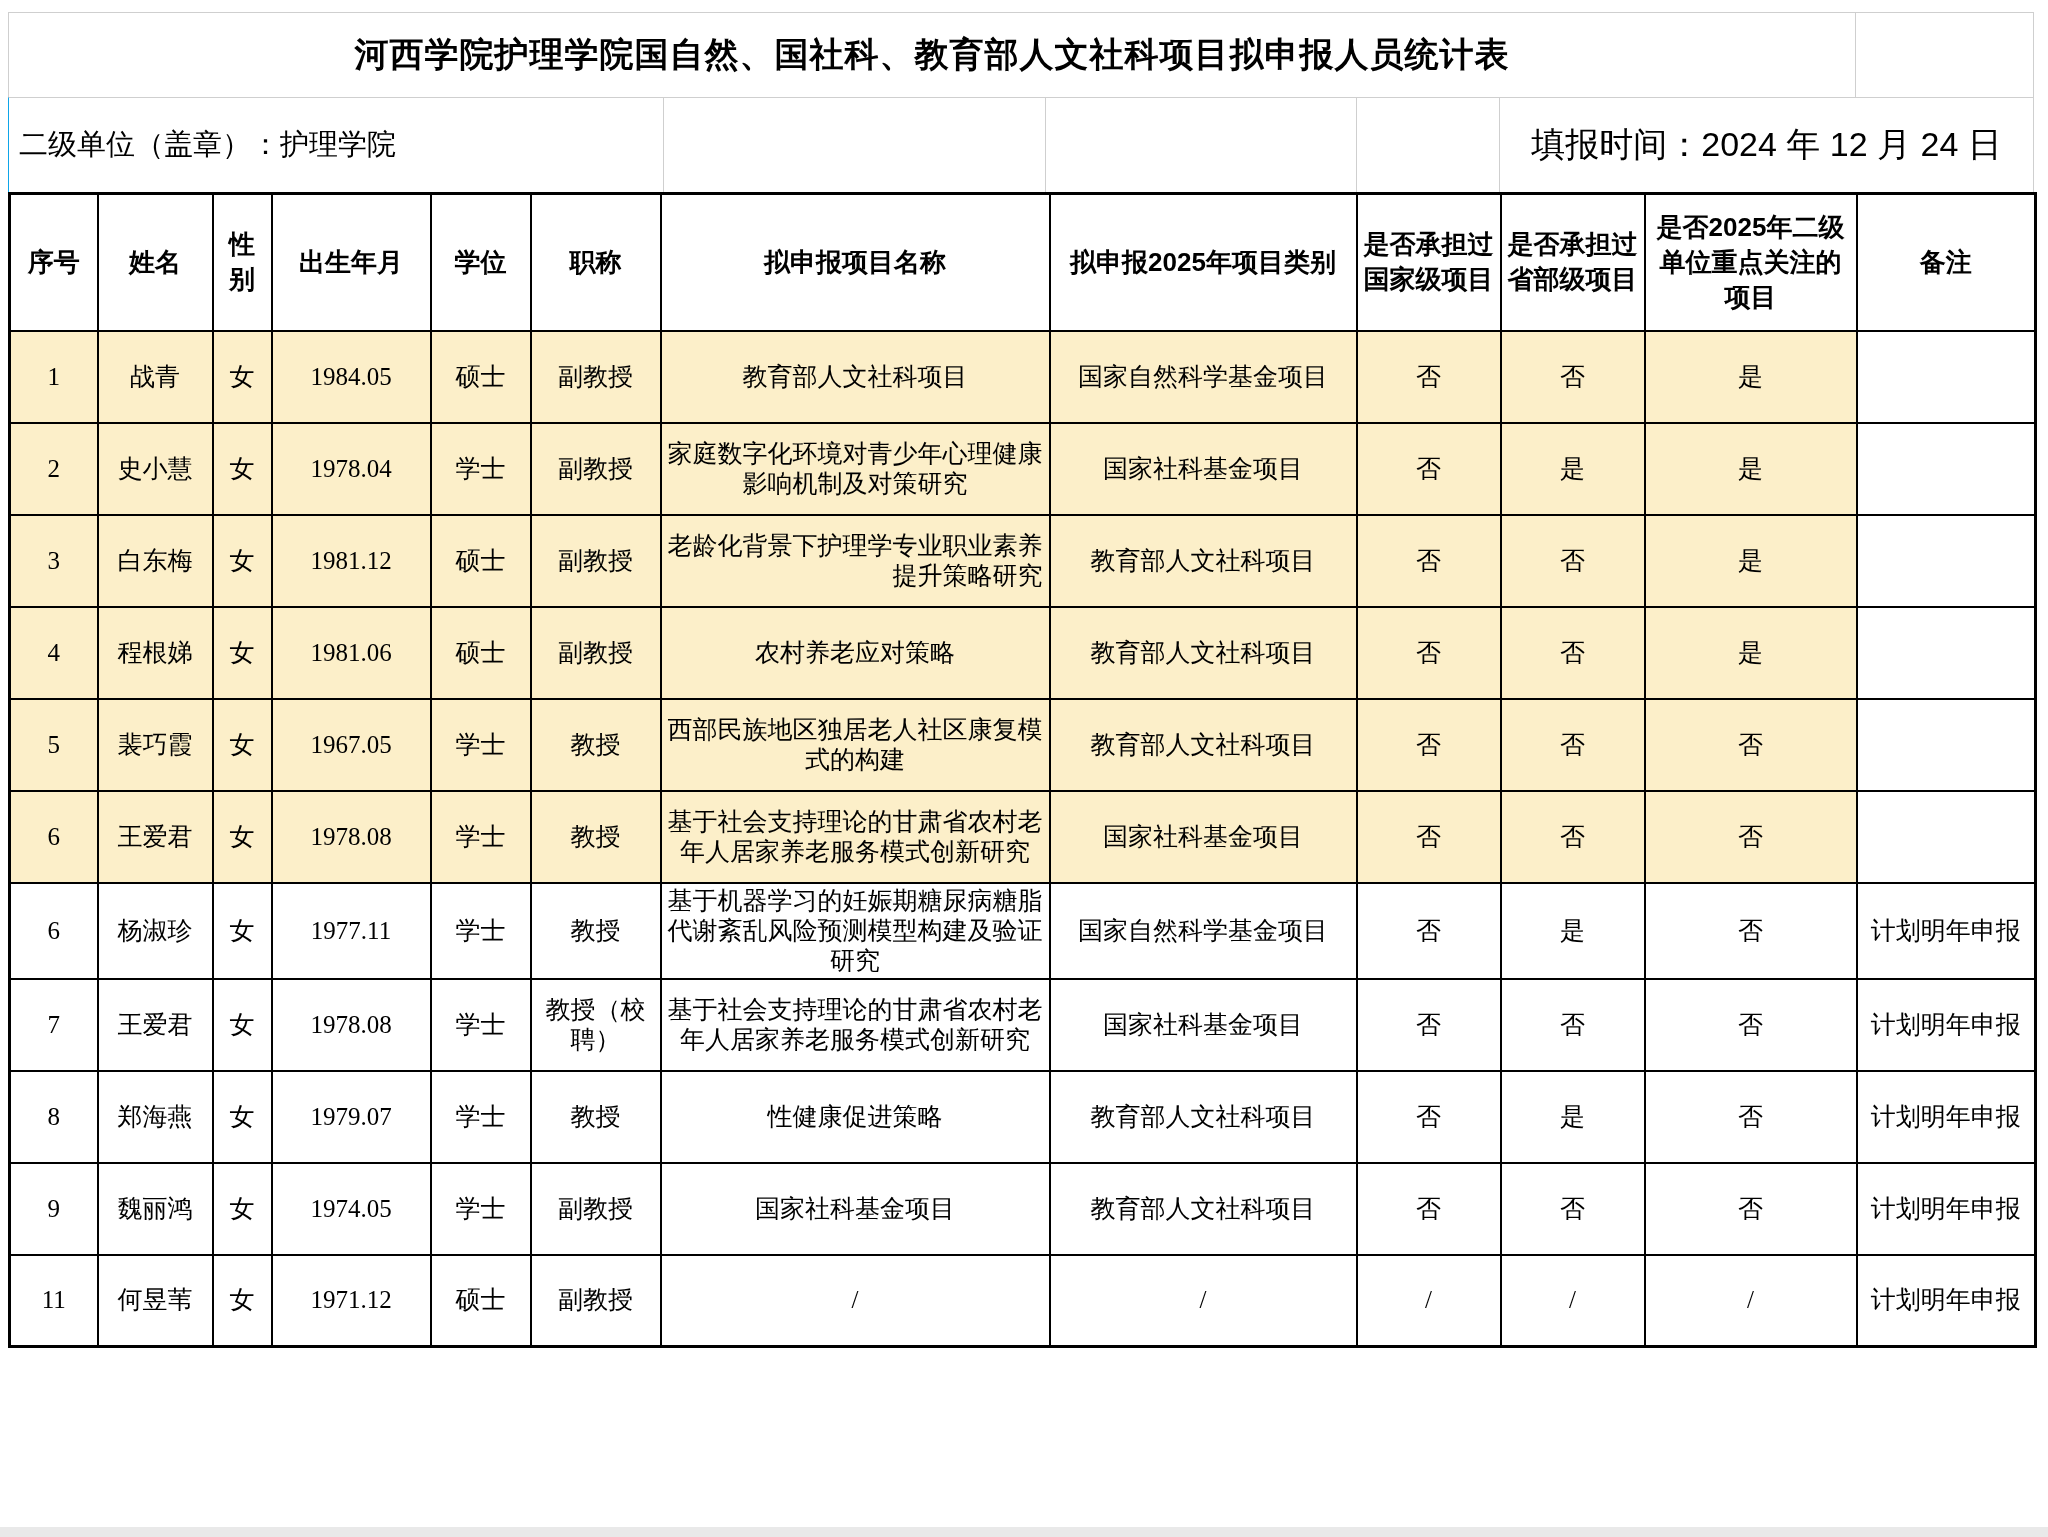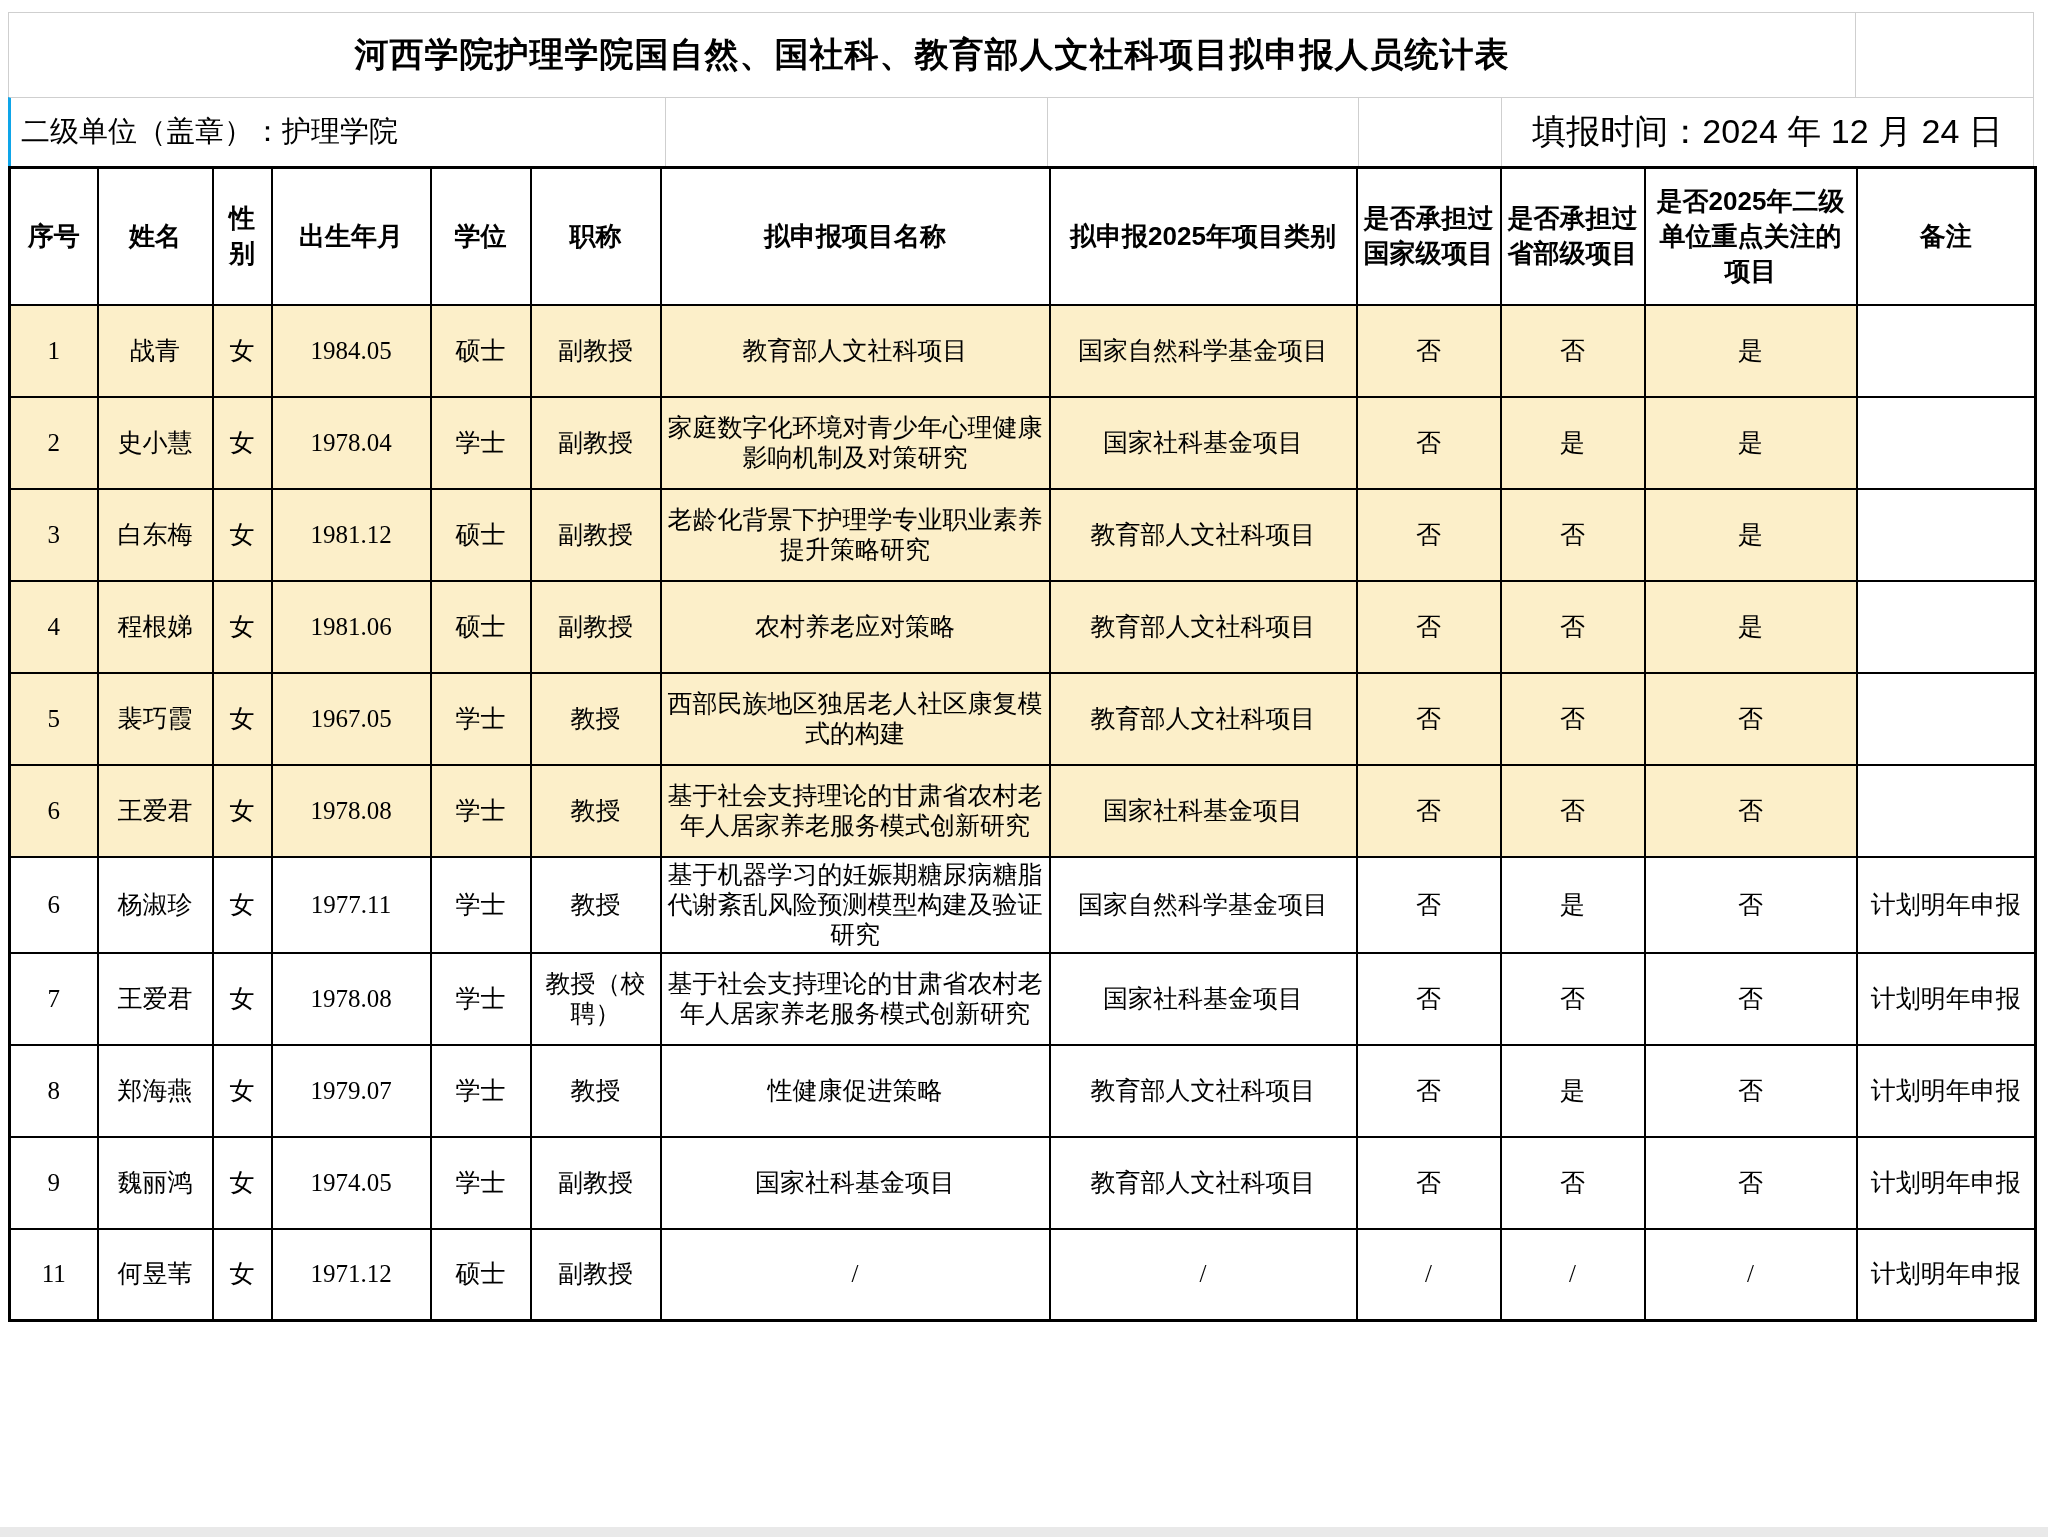--- a/index.html
+++ b/index.html
@@ -8,22 +8,22 @@
     font-family:"Liberation Sans","DejaVu Sans",sans-serif;color:#000;
   }
   .wrap{position:absolute;left:8px;top:12px;width:2026px;}
   
   .band1{height:85px;display:flex;box-sizing:border-box;
          border-top:1px solid #cfcfcf;border-left:1px solid #cfcfcf;border-right:1px solid #cfcfcf;}
   .band1-main{width:1847px;display:flex;align-items:center;justify-content:center;
               border-right:1px solid #cfcfcf;box-sizing:border-box;}
   .band1-side{flex:1;}
   .page-title{font-size:34px;font-weight:bold;letter-spacing:1px;}
-  .band2{height:69px;display:flex;box-sizing:border-box;
-         border-top:1px solid #cfcfcf;border-left:3px solid #0ea5e9;border-right:1px solid #cfcfcf;}
+  .band2{height:95px;display:flex;box-sizing:border-box;
+         border-top:1px solid #cfcfcf;border-left:1px solid #0ea5e9;border-right:1px solid #cfcfcf;}
   .band2 .c{box-sizing:border-box;border-right:1px solid #cfcfcf;height:100%;}
   .b2c1{width:655px;display:flex;align-items:center;padding-left:10px;font-size:29px;}
   .b2c2{width:382px;}
   .b2c3{width:311px;}
   .b2c4{width:143px;}
   .b2c5{flex:1;border-right:none !important;display:flex;align-items:center;justify-content:center;font-size:34px;}
   
   table.main{border-collapse:collapse;table-layout:fixed;width:2026px;border:3px solid #000;}
   .main th,.main td{border:2px solid #000;box-sizing:border-box;overflow:hidden;}
   .main th{
@@ -126,21 +126,21 @@
           <td class="y">是</td>
           <td></td>
         </tr>
         <tr class="row">
           <td class="y">3</td>
           <td class="y">白东梅</td>
           <td class="y">女</td>
           <td class="y">1981.12</td>
           <td class="y">硕士</td>
           <td class="y">副教授</td>
-          <td class="y" style="text-align: center;">老龄化背景下护理学专业职业素养提升策略研究</td>
+          <td class="y" style="text-align: right;">老龄化背景下护理学专业职业素养提升策略研究</td>
           <td class="y">教育部人文社科项目</td>
           <td class="y">否</td>
           <td class="y">否</td>
           <td class="y">是</td>
           <td></td>
         </tr>
         <tr class="row">
           <td class="y">4</td>
           <td class="y">程根娣</td>
           <td class="y">女</td>

